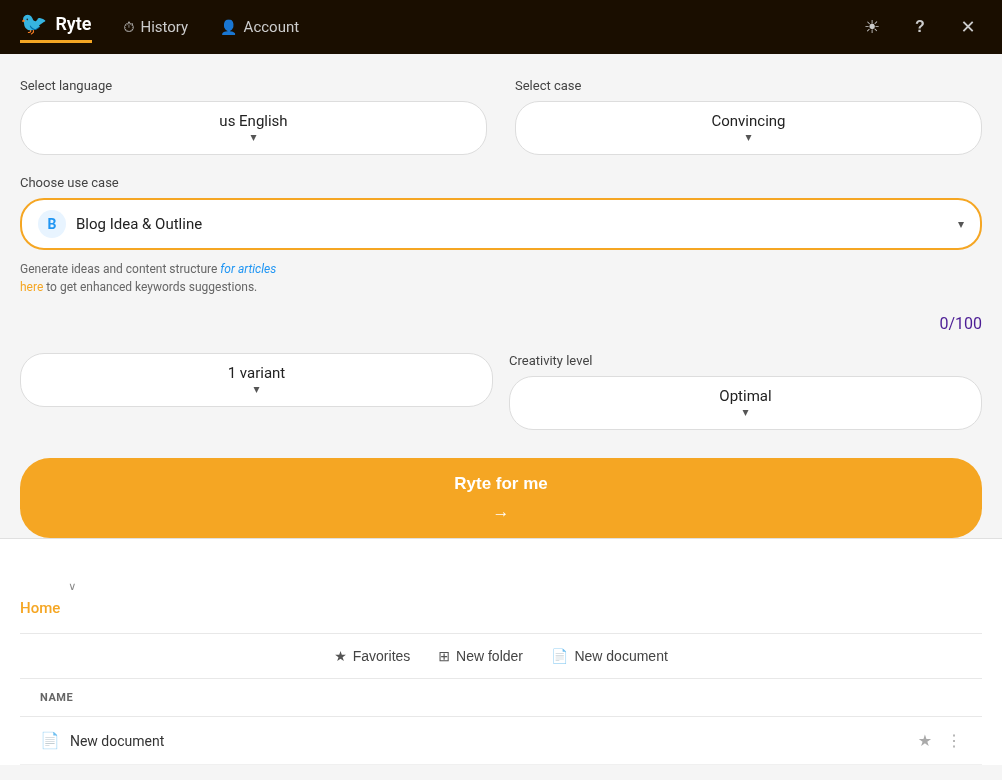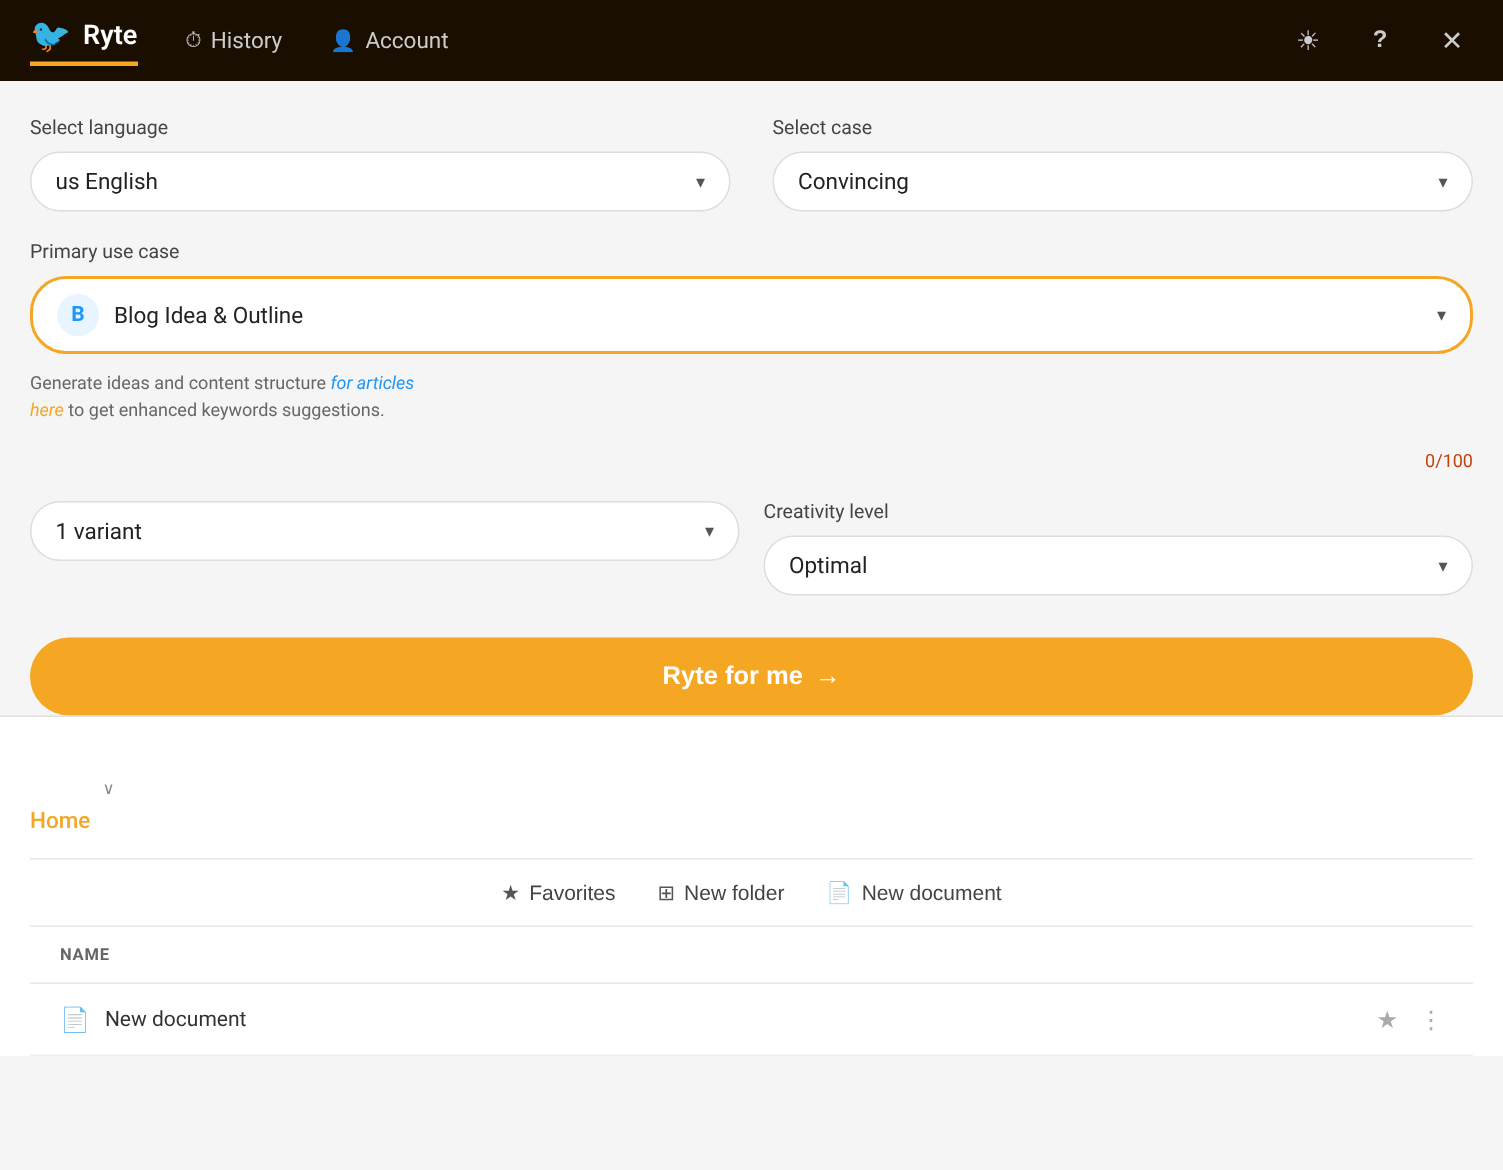--- a/index.html
+++ b/index.html
@@ -81,20 +81,21 @@
       align-items: center;
       justify-content: space-between;
       background: #ffffff;
       border: 1px solid #ddd;
       border-radius: 24px;
       padding: 10px 16px;
       cursor: pointer;
       font-size: 15px;
       color: #222;
       user-select: none;
+      flex-direction: column;
     }
     .chevron { color: #555; font-size: 12px; }
 
     
     .usecase-group {
       margin-bottom: 12px;
     }
     .usecase-label {
       font-size: 13px;
       color: #444;
@@ -134,21 +135,21 @@
       font-size: 12px;
       color: #666;
       margin-bottom: 4px;
     }
     .usecase-hint span { color: #2196f3; }
     .click-here {
       font-size: 12px;
       color: #666;
       margin-bottom: 16px;
     }
-    .click-here a { color: #f5a623; text-decoration: none; font-style: italic; }
+    .click-here a { color: #f5a623; text-decoration: none; }
 
     
     .keyword-group {
       margin-bottom: 4px;
     }
     .keyword-label {
       font-size: 13px;
       color: #444;
       margin-bottom: 8px;
     }
@@ -158,22 +159,22 @@
       border-radius: 8px;
       padding: 12px 16px;
       font-size: 15px;
       color: #222;
       background: #ffffff;
       outline: none;
     }
     .keyword-input::placeholder { color: #aaa; }
     .char-count {
       text-align: right;
-      font-size: 12px;
-      color: #c2410c;
+      font-size: 16px;
+      color: #4c1d95;
       margin-bottom: 20px;
       padding-top: 4px;
     }
 
     
     .options-row {
       display: flex;
       gap: 16px;
       margin-bottom: 28px;
     }
@@ -193,20 +194,21 @@
       border-radius: 30px;
       padding: 16px;
       font-size: 17px;
       font-weight: 600;
       cursor: pointer;
       display: flex;
       align-items: center;
       justify-content: center;
       gap: 8px;
       margin-bottom: 0;
+      flex-direction: column;
     }
 
     
     .separator {
       height: 1px;
       background: #e0e0e0;
       margin: 0 0 0 0;
     }
 
     
@@ -331,21 +333,21 @@
     <div class="select-group">
       <div class="select-label">Select case</div>
       <div class="select-box">
         <span>Convincing</span>
         <span class="chevron">▾</span>
       </div>
     </div>
   </div>
 
   <div class="usecase-group">
-    <div class="usecase-label">Primary use case</div>
+    <div class="usecase-label">Choose use case</div>
     <div class="usecase-select">
       <div class="usecase-left">
         <div class="usecase-icon-wrap">B</div>
         <span>Blog Idea &amp; Outline</span>
       </div>
       <span class="chevron">▾</span>
     </div>
   </div>
 
   <div class="usecase-hint">

